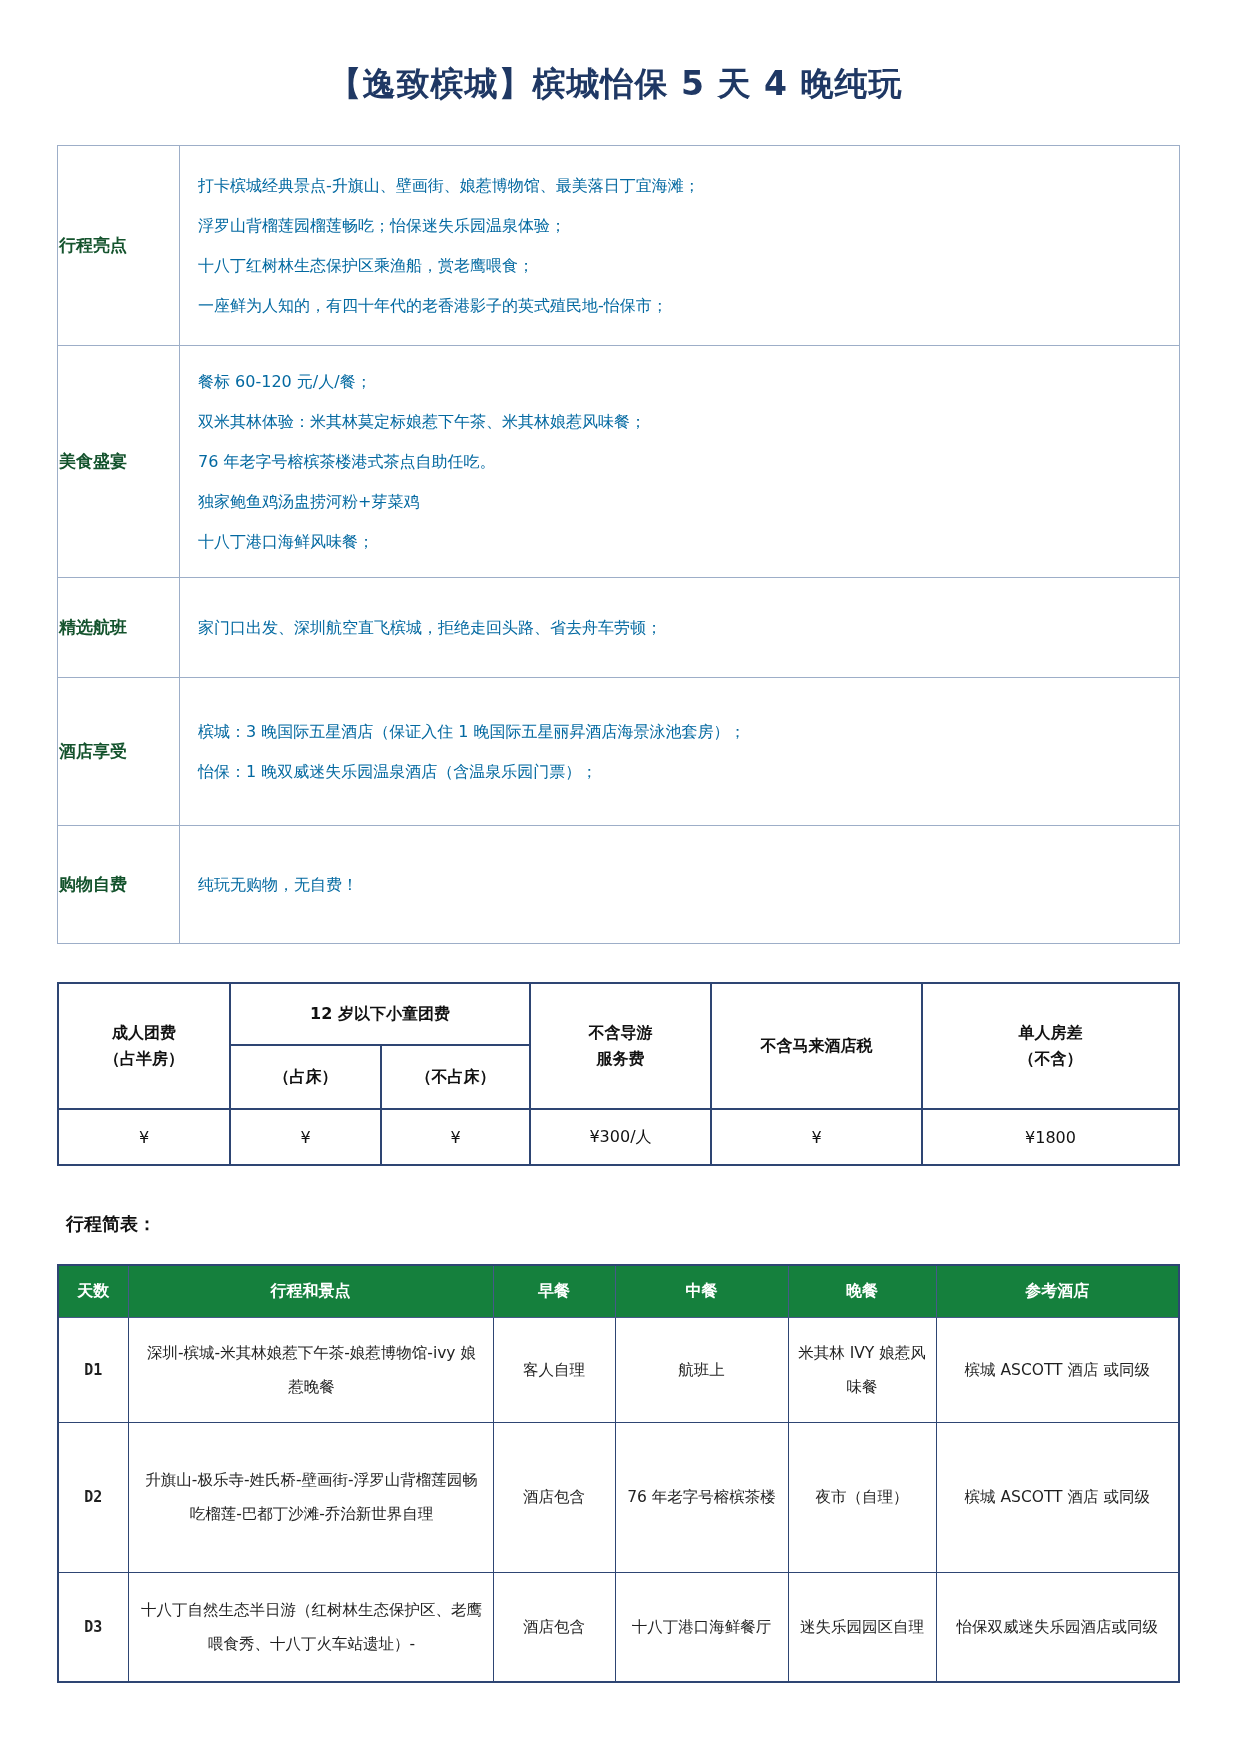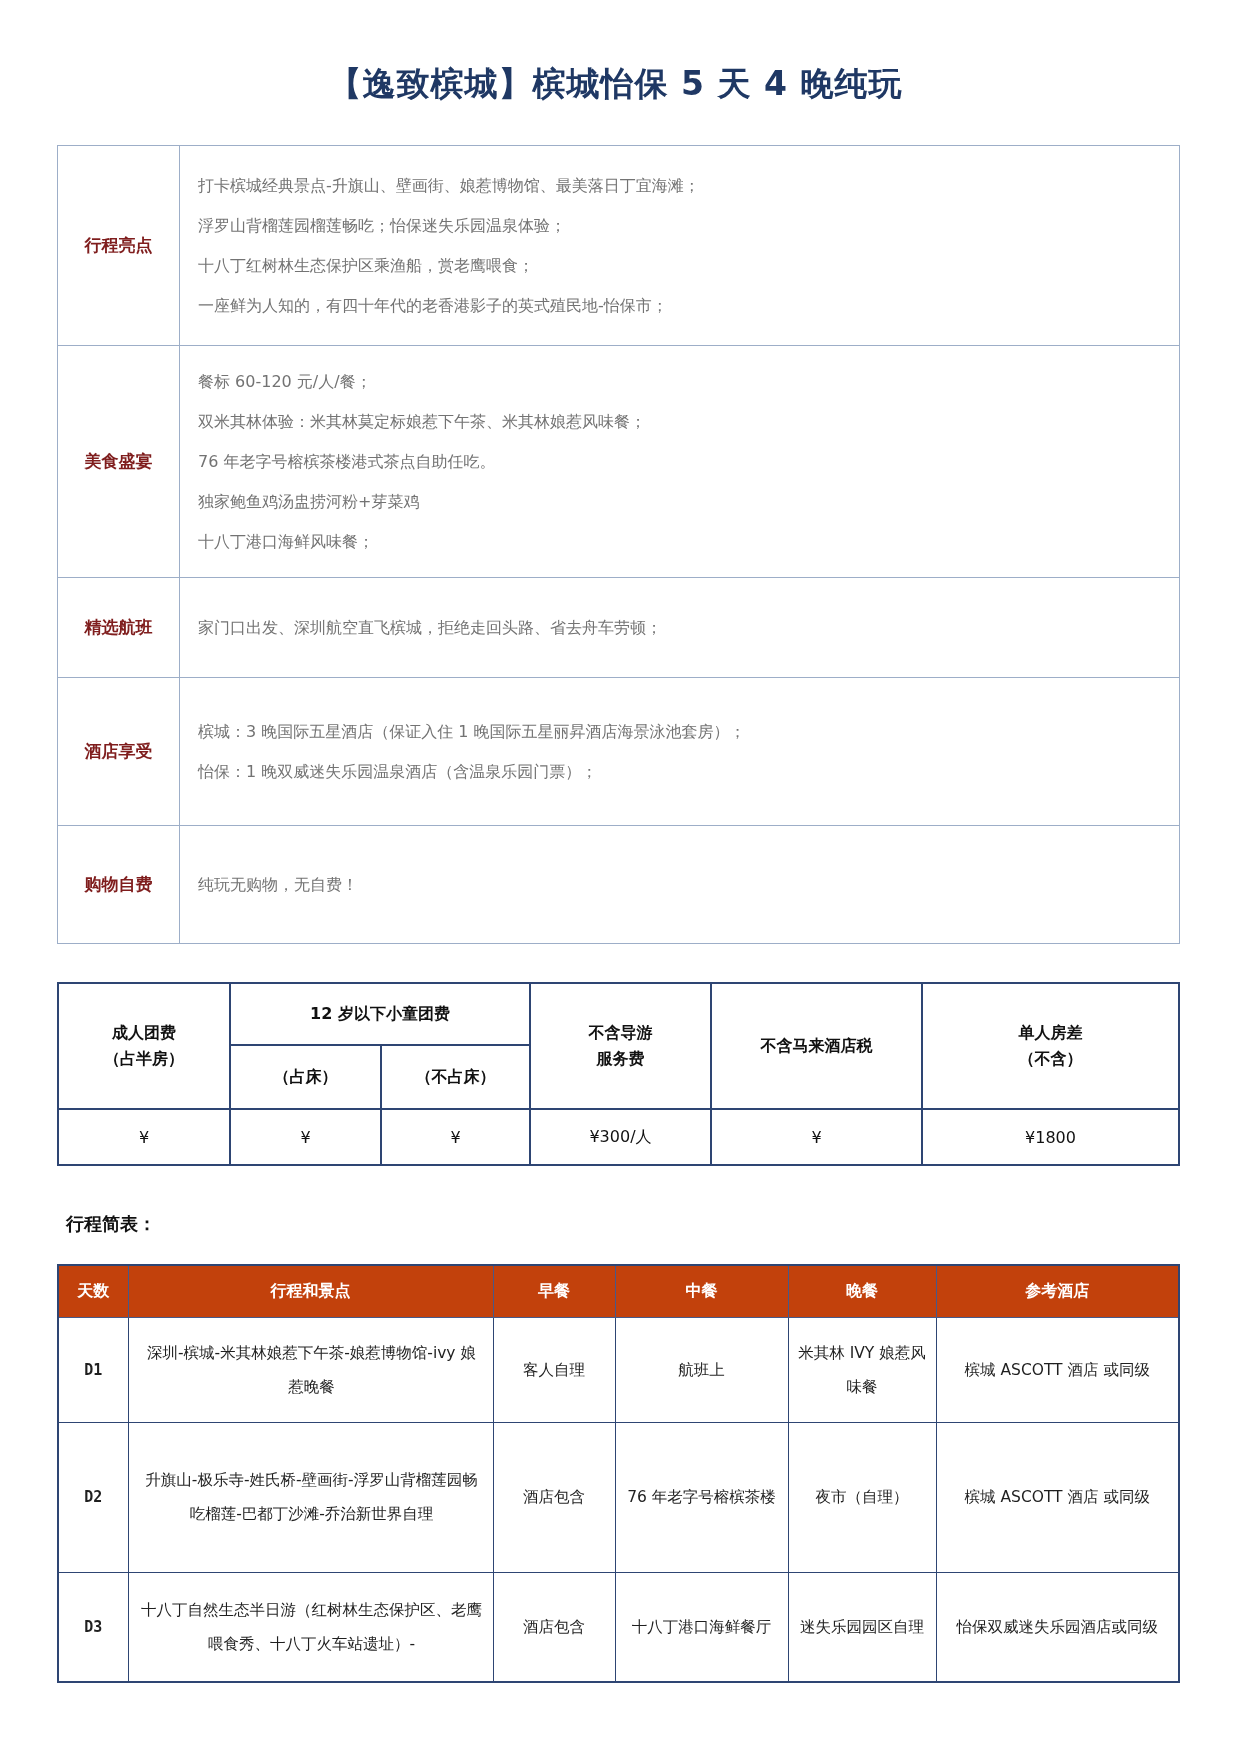--- a/index.html
+++ b/index.html
@@ -38,31 +38,30 @@
     margin-top: 38px;
     table-layout: fixed;
     border: 1px solid #9DAEC8;
   }
   .features-table td {
     border: 1px solid #9DAEC8;
     vertical-align: middle;
   }
   .features-table td.feat-label {
     width: 122px;
-    text-align: center;
     font-weight: bold;
     font-size: 17px;
-    color: #7f1d1d;
+    color: #14532d;
   }
   .features-table td.feat-body { padding: 6px 14px 6px 18px; }
   .features-table p.fl {
     margin: 0;
     font-size: 16px;
     line-height: 40px;
-    color: #737373;
+    color: #0369a1;
   }
 
   
   .price-table {
     width: 1123px;
     margin-top: 38px;
     table-layout: fixed;
     border: 2px solid #2E4573;
   }
   .price-table th, .price-table td {
@@ -78,21 +77,21 @@
   .price-table td.price-val { height: 56px; font-weight: normal; font-size: 16px; }
 
   
   .schedule-table {
     width: 1123px;
     margin-top: 28px;
     table-layout: fixed;
     border: 2px solid #2E4573;
   }
   .schedule-table th {
-    background: #c2410c;
+    background: #15803d;
     color: #ffffff;
     font-size: 16px;
     font-weight: bold;
     height: 52px;
     border: 1px solid #46598a;
     text-align: center; vertical-align: middle;
   }
   .schedule-table td {
     border: 1px solid #2E4573;
     font-size: 15.5px;

